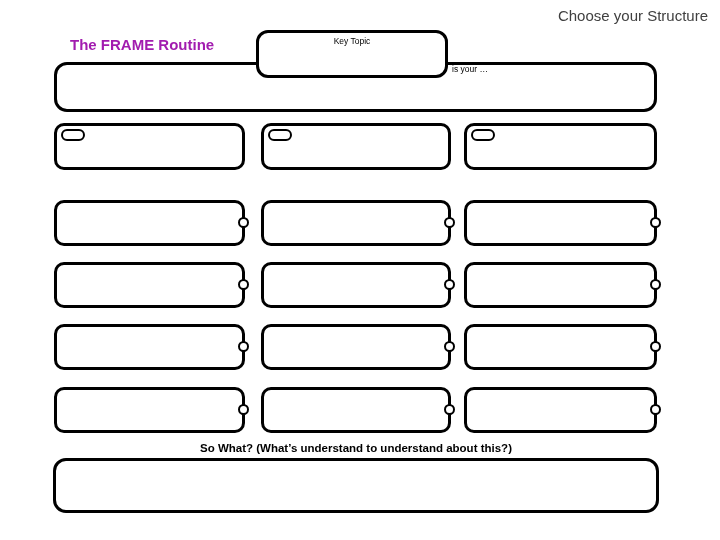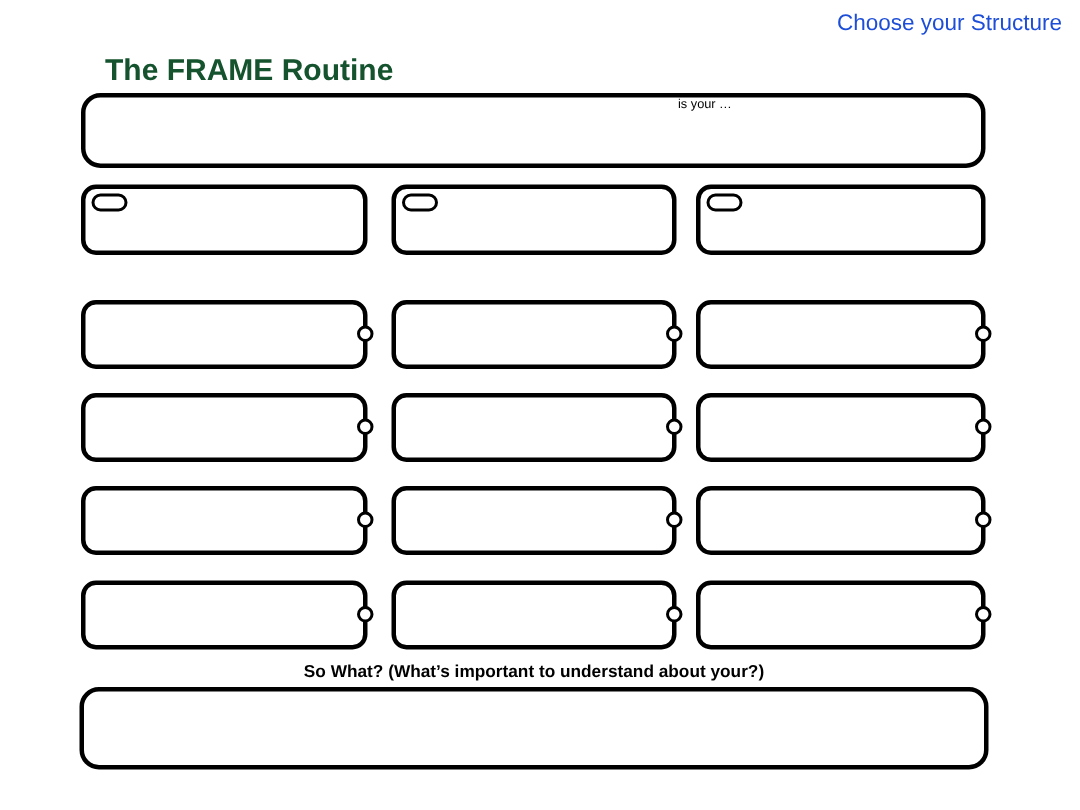--- a/index.html
+++ b/index.html
@@ -15,30 +15,30 @@
     overflow: hidden;
     font-family: "Liberation Sans", sans-serif;
     color: #000000;
   }
   .corner-label {
     position: absolute;
     top: 7px;
     right: 12px;
     font-size: 15px;
     line-height: 18px;
-    color: #1d4ed8;
+    color: #404040;
     white-space: nowrap;
   }
   .frame-title {
     position: absolute;
     left: 70px;
     top: 36px;
-    font-size: 20px;
+    font-size: 15px;
     font-weight: bold;
-    color: #14532d;
+    color: #a21caf;
     white-space: nowrap;
   }
   .box {
     position: absolute;
     background: #ffffff;
     border: 3px solid #000000;
     box-sizing: border-box;
   }
   .topic-box {
     left: 54px;
@@ -142,20 +142,24 @@
 <div class="slide">
 
   <div class="corner-label">Choose your Structure</div>
 
   <div class="frame-title">The FRAME Routine</div>
 
   <div class="box topic-box">
     <div class="fill-area"></div>
   </div>
 
+  <div class="box key-topic-box">
+    <span class="key-topic-label">Key Topic</span>
+    <div class="fill-area" style="top:14px;"></div>
+  </div>
 
   <div class="is-about">is your …</div>
 
   <div class="box main-box col-1">
     <span class="oval-marker"></span>
     <div class="fill-area" style="top:14px;"></div>
   </div>
   <div class="box main-box col-2">
     <span class="oval-marker"></span>
     <div class="fill-area" style="top:14px;"></div>
@@ -210,18 +214,18 @@
   </div>
   <div class="box detail-box row-4 col-2">
     <span class="connector-circle"></span>
     <div class="fill-area"></div>
   </div>
   <div class="box detail-box row-4 col-3">
     <span class="connector-circle"></span>
     <div class="fill-area"></div>
   </div>
 
-  <div class="so-what-label">So What? (What’s important to understand about your?)</div>
+  <div class="so-what-label">So What? (What’s understand to understand about this?)</div>
   <div class="box so-what-box">
     <div class="fill-area"></div>
   </div>
 
 </div>
 
 </body></html>

